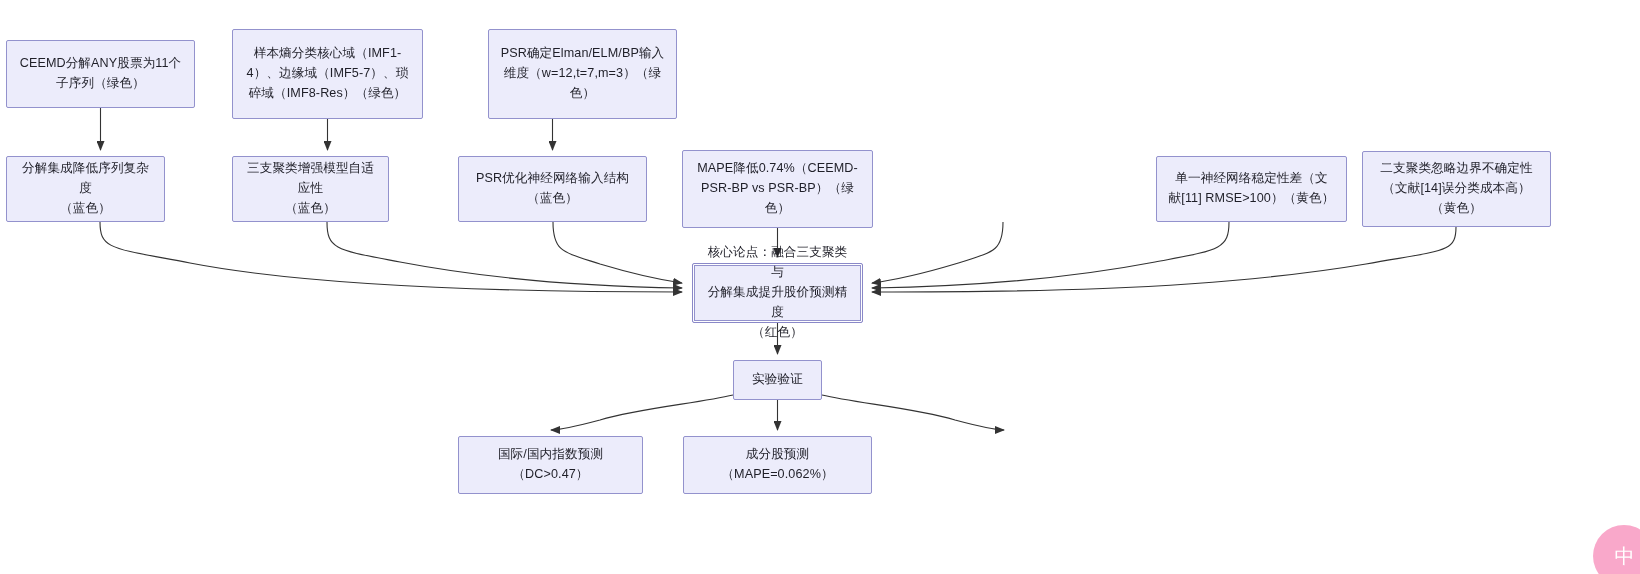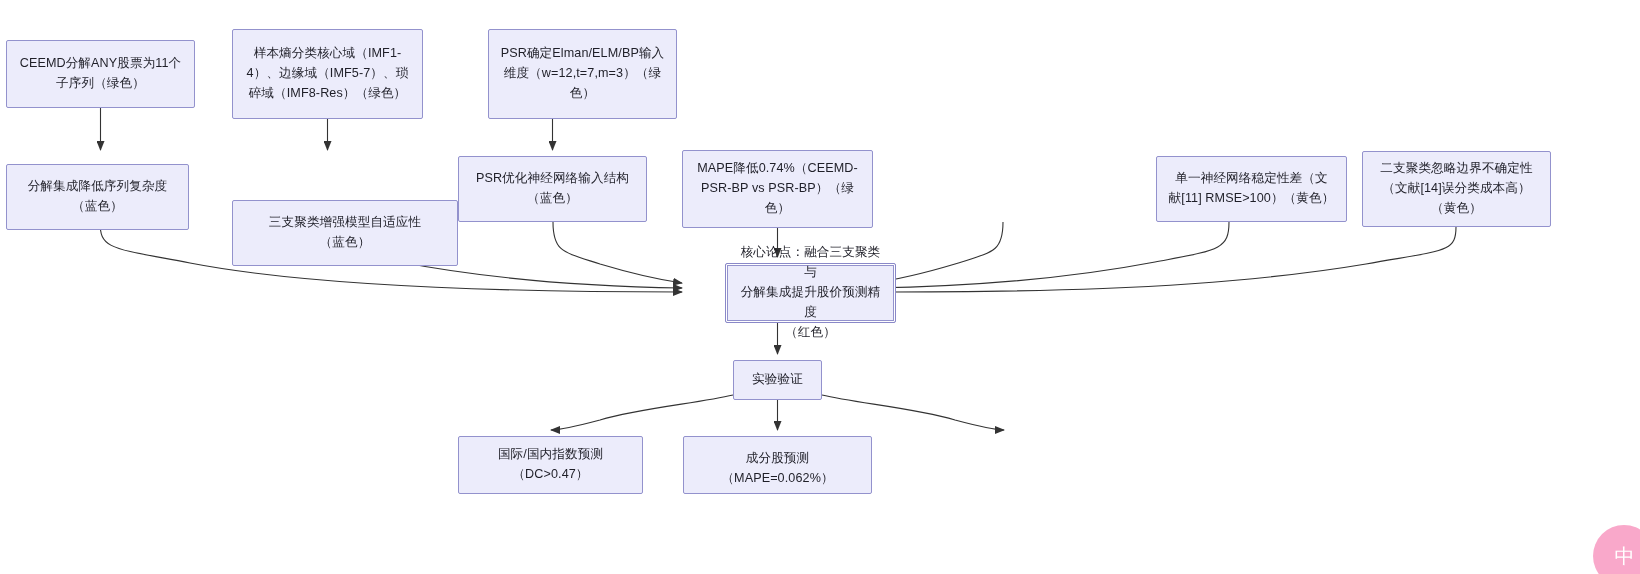--- a/index.html
+++ b/index.html
@@ -110,26 +110,26 @@
 4）、边缘域（IMF5-7）、琐
 碎域（IMF8-Res）（绿色）</span>
   </div>
 
   <div class="node" style="left:458px; top:29px; width:189px; height:90px;margin-left:30px;">
     <span class="txt">PSR确定Elman/ELM/BP输入
 维度（w=12,t=7,m=3）（绿
 色）</span>
   </div>
 
-  <div class="node" style="left:6px; top:164px; width:183px; height:66px;">
+  <div class="node" style="left:6px; top:156px; width:159px; height:66px;">
     <span class="txt">分解集成降低序列复杂度
 （蓝色）</span>
   </div>
 
-  <div class="node" style="left:232px; top:156px; width:226px; height:66px;margin-top:44px;">
+  <div class="node" style="left:232px; top:156px; width:157px; height:66px;">
     <span class="txt">三支聚类增强模型自适应性
 （蓝色）</span>
   </div>
 
   <div class="node" style="left:458px; top:156px; width:189px; height:66px;">
     <span class="txt">PSR优化神经网络输入结构
 （蓝色）</span>
   </div>
 
   <div class="node" style="left:682px; top:150px; width:191px; height:78px;text-align:center;">
@@ -143,36 +143,36 @@
     <span class="txt">单一神经网络稳定性差（文
 献[11] RMSE&gt;100）（黄色）</span>
   </div>
 
   <div class="node" style="left:1362px; top:151px; width:189px; height:76px;">
     <span class="txt">二支聚类忽略边界不确定性
 （文献[14]误分类成本高）
 （黄色）</span>
   </div>
 
-  <div class="node node-core" style="left:692px; top:263px; width:171px; height:60px;margin-left:33px;">
+  <div class="node node-core" style="left:692px; top:263px; width:171px; height:60px;">
     <span class="txt">核心论点：融合三支聚类与
 分解集成提升股价预测精度
 （红色）</span>
   </div>
 
   <div class="node" style="left:733px; top:360px; width:89px; height:40px;">
     <span class="txt">实验验证</span>
   </div>
 
   <div class="node" style="left:458px; top:436px; width:185px; height:58px;">
     <span class="txt">国际/国内指数预测
 （DC&gt;0.47）</span>
   </div>
 
-  <div class="node" style="left:683px; top:436px; width:189px; height:58px;align-items:flex-end;">
+  <div class="node" style="left:683px; top:436px; width:189px; height:58px;">
     <span class="txt">成分股预测
 （MAPE=0.062%）</span>
   </div>
 
 
   <div class="watermark" style="left:1593px; top:525px; width:62px; height:62px;">
     <span>中</span>
   </div>
 
 </div>

